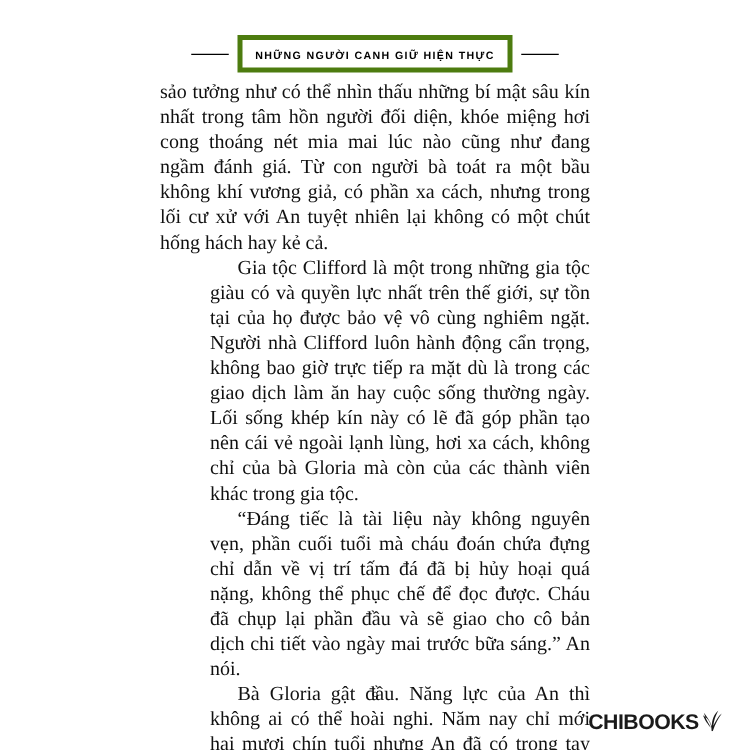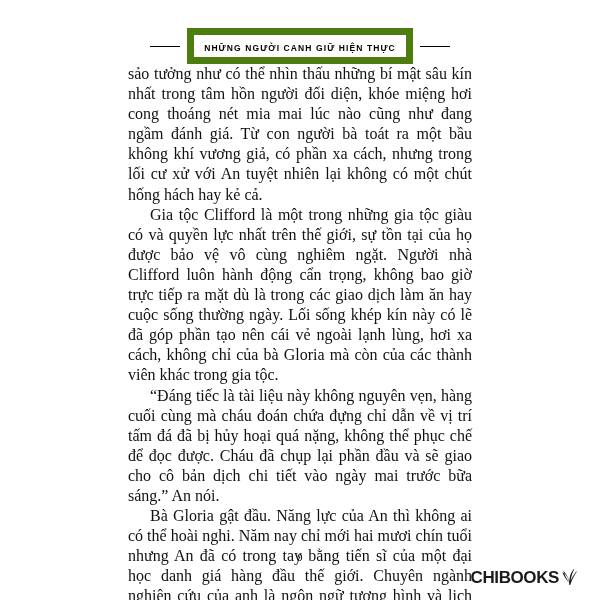--- a/index.html
+++ b/index.html
@@ -35,21 +35,21 @@
     display: flex;
     align-items: center;
     gap: 7px;
   }
   .rh-rule {
     width: 30px;
     height: 1px;
     background: #000000;
   }
   .rh-box {
-    border: 7px solid #4d7c0f;
+    border: 4px solid #4d7c0f;
     padding: 3px 10px 3px 10px;
     line-height: 1;
   }
   .rh-text {
     font-family: "Liberation Sans", sans-serif;
     font-size: 8.5px;
     letter-spacing: 1.1px;
     font-weight: 700;
     color: #000000;
     text-transform: uppercase;
@@ -67,20 +67,21 @@
     margin: 0;
     font-size: 16px;
     line-height: 20.1px;
     color: #111111;
     text-align: justify;
     text-justify: inter-word;
     hyphens: none;
   }
   .text-block p.indent {
     text-indent: 22px;
+    margin-left: 40px;
   }
   .text-block p + p {
     margin-top: 0;
   }
 
   
   .folio {
     position: absolute;
     left: 0;
     right: 0;
@@ -129,21 +130,21 @@
       <div class="rh-box">
         <span class="rh-text">NHỮNG NGƯỜI CANH GIỮ HIỆN THỰC</span>
       </div>
       <div class="rh-rule"></div>
     </div>
   </div>
 
   <div class="text-block">
     <p>sảo tưởng như có thể nhìn thấu những bí mật sâu kín nhất trong tâm hồn người đối diện, khóe miệng hơi cong thoáng nét mia mai lúc nào cũng như đang ngầm đánh giá. Từ con người bà toát ra một bầu không khí vương giả, có phần xa cách, nhưng trong lối cư xử với An tuyệt nhiên lại không có một chút hống hách hay kẻ cả.</p>
     <p class="indent">Gia tộc Clifford là một trong những gia tộc giàu có và quyền lực nhất trên thế giới, sự tồn tại của họ được bảo vệ vô cùng nghiêm ngặt. Người nhà Clifford luôn hành động cẩn trọng, không bao giờ trực tiếp ra mặt dù là trong các giao dịch làm ăn hay cuộc sống thường ngày. Lối sống khép kín này có lẽ đã góp phần tạo nên cái vẻ ngoài lạnh lùng, hơi xa cách, không chỉ của bà Gloria mà còn của các thành viên khác trong gia tộc.</p>
-    <p class="indent">“Đáng tiếc là tài liệu này không nguyên vẹn, hàng cuối cùng mà cháu đoán chứa đựng chỉ dẫn về vị trí tấm đá đã bị hủy hoại quá nặng, không thể phục chế để đọc được. Cháu đã chụp lại phần đầu và sẽ giao cho cô bản dịch chi tiết vào ngày mai trước bữa sáng.” An nói.</p>
+    <p class="indent">“Đáng tiếc là tài liệu này không nguyên vẹn, phần cuối tuổi mà cháu đoán chứa đựng chỉ dẫn về vị trí tấm đá đã bị hủy hoại quá nặng, không thể phục chế để đọc được. Cháu đã chụp lại phần đầu và sẽ giao cho cô bản dịch chi tiết vào ngày mai trước bữa sáng.” An nói.</p>
     <p class="indent">Bà Gloria gật đầu. Năng lực của An thì không ai có thể hoài nghi. Năm nay chỉ mới hai mươi chín tuổi nhưng An đã có trong tay bằng tiến sĩ của một đại học danh giá hàng đầu thế giới. Chuyên ngành nghiên cứu của anh là ngôn ngữ tượng hình và lịch sử văn minh cổ đại. Sau khi tốt nghiệp, An có thể giảng dạy ngay tại đại học của mình và ghi tên vào lịch sử như giáo sư trẻ tuổi nhất nơi đây. Nhưng anh đã trở lại nhà Clifford, làm chân gia sư quèn. Một quyết định nghe có vẻ rất vô lý nhưng đối với An, việc này đã được dự</p>
   </div>
 
   <div class="folio">9</div>
 
   <div class="logo">
     <span class="logo-text">CHIBOOKS</span>
     <span class="logo-mark">
       <svg width="17" height="19" viewBox="0 0 17 19" xmlns="http://www.w3.org/2000/svg">
         <path d="M8.3 19 C8.3 13 6 9 1.4 6.2 C3.2 11 5.4 13.4 7.6 16.2 C5.8 12 3.4 9.4 2.2 4.2 C5 8.2 7.2 10.8 8.4 15 C8.6 10 9.8 6 13.6 2.4 C11.4 6.8 10.2 10 9.6 14.6 C12 10.4 13.4 7 16.4 4.8 C13.6 9 11.4 12.6 9.2 19 Z" fill="#1a1a1a"></path>

